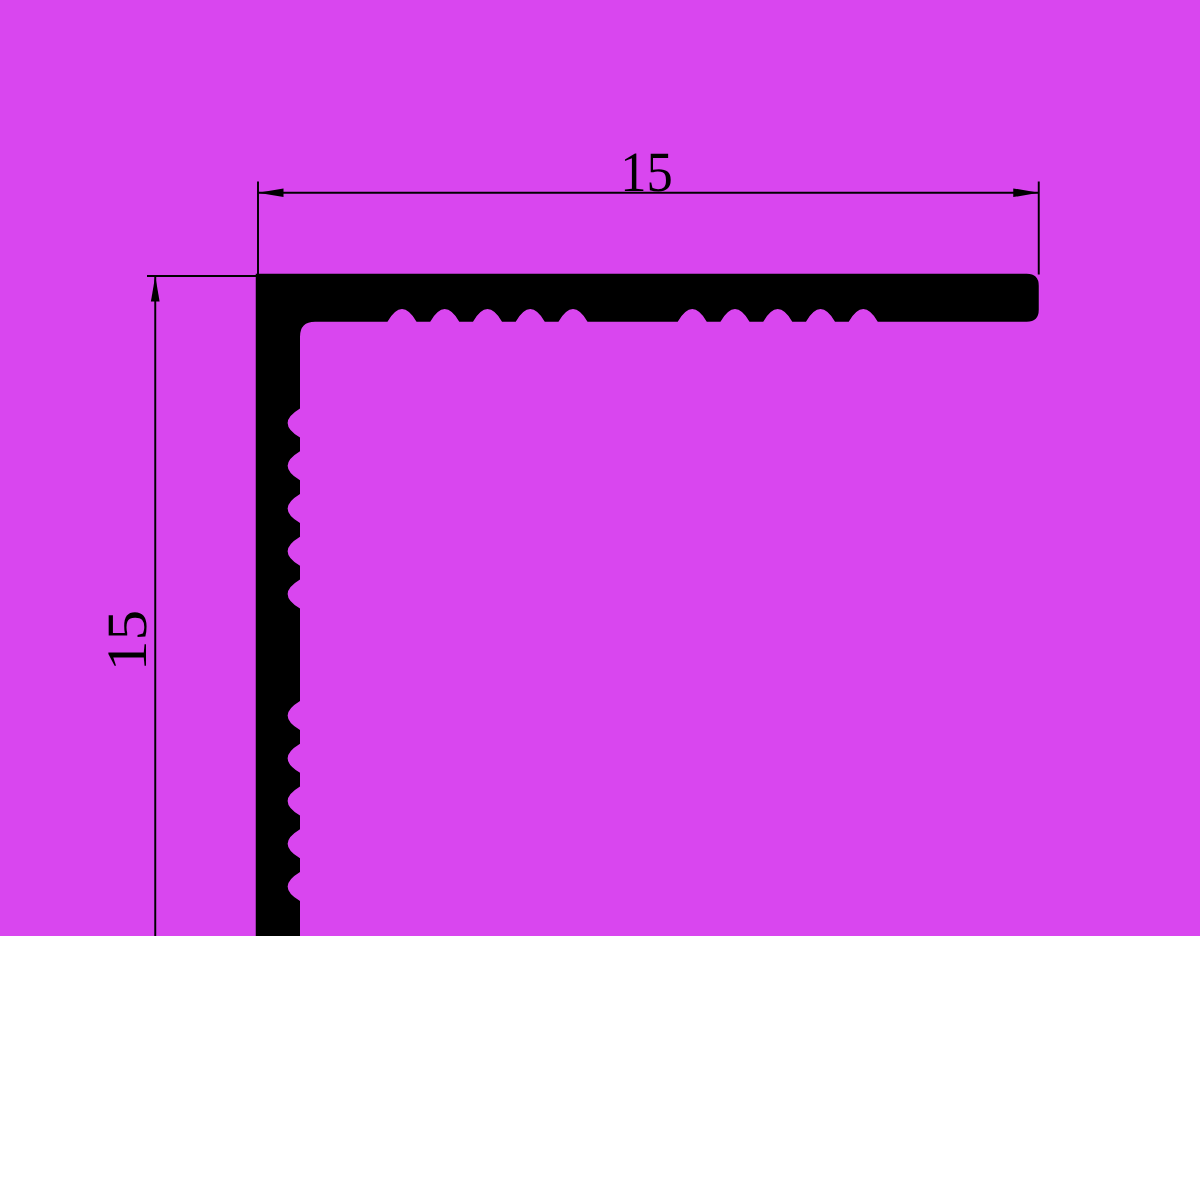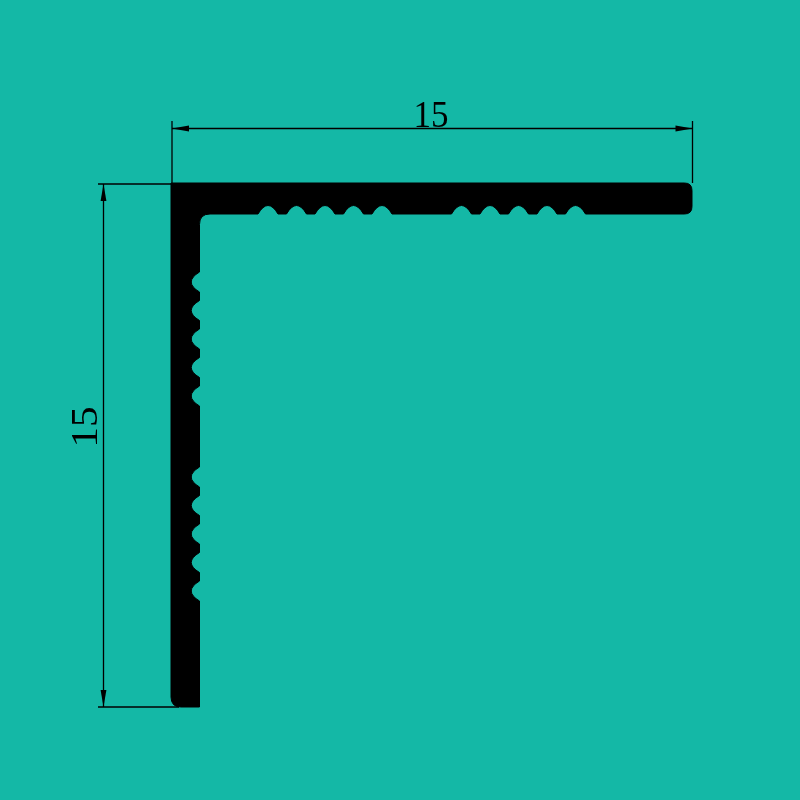--- a/index.html
+++ b/index.html
@@ -3,22 +3,22 @@
 <meta charset="utf-8">
 <style>
   html, body {
     margin: 0;
     padding: 0;
     background: #ffffff;
   }
   #canvas {
     position: relative;
     width: 800px;
-    height: 800px;
-    background: #14b8a6;
+    height: 624px;
+    background: #d946ef;
     overflow: hidden;
   }
   svg { display: block; }
   .thin-line {
     stroke: #000000;
     stroke-width: 1.3;
     fill: none;
   }
   .profile {
     fill: #000000;

